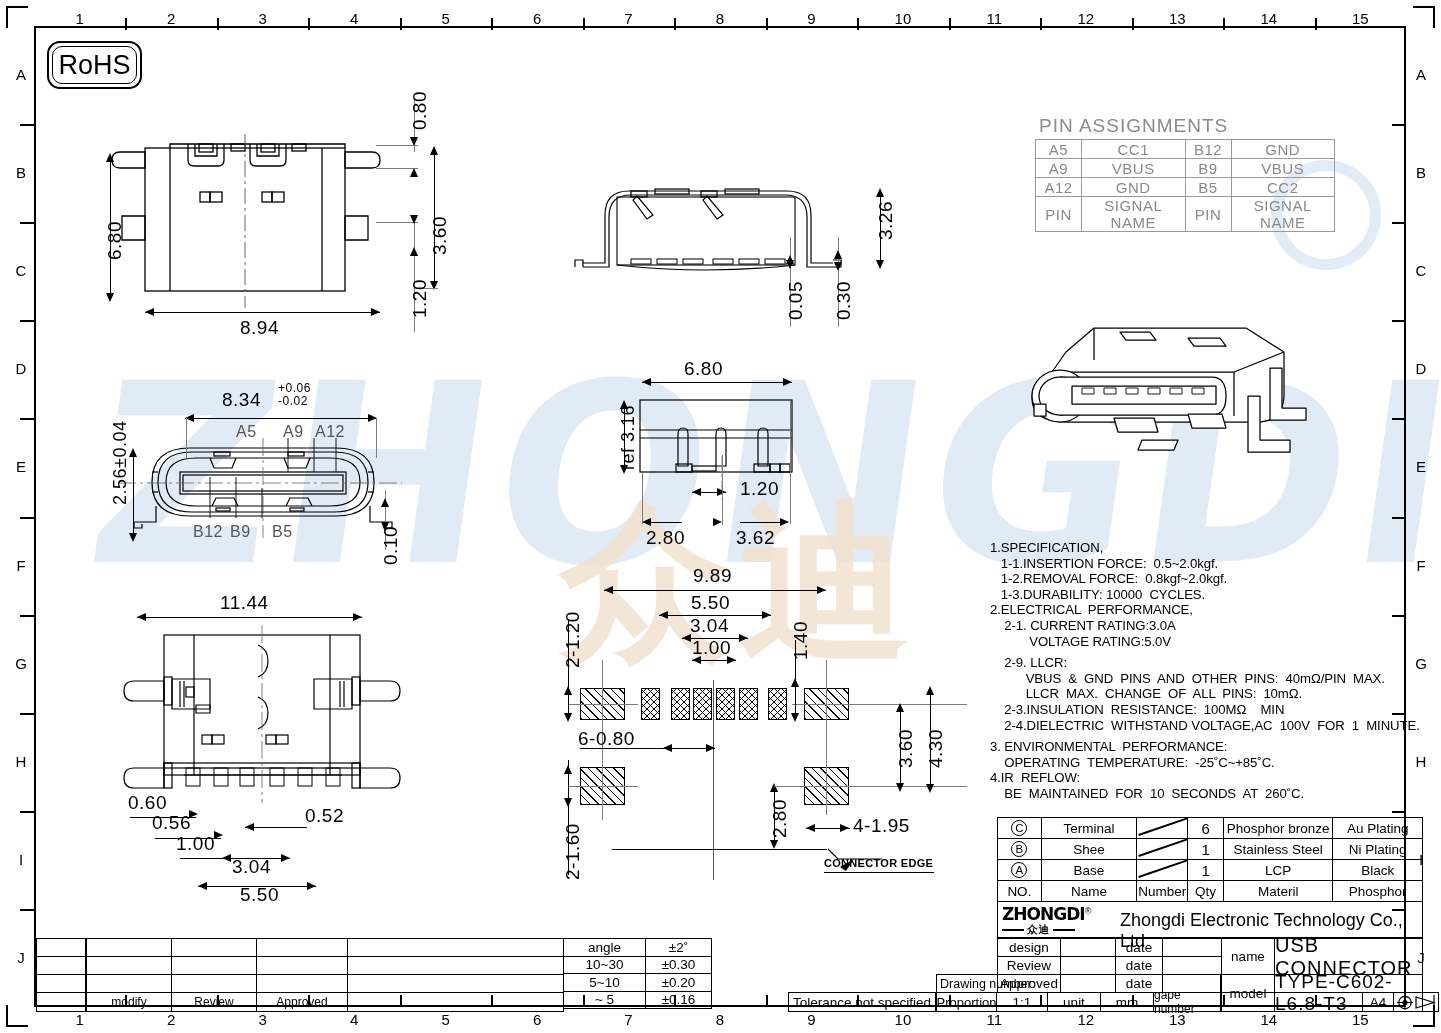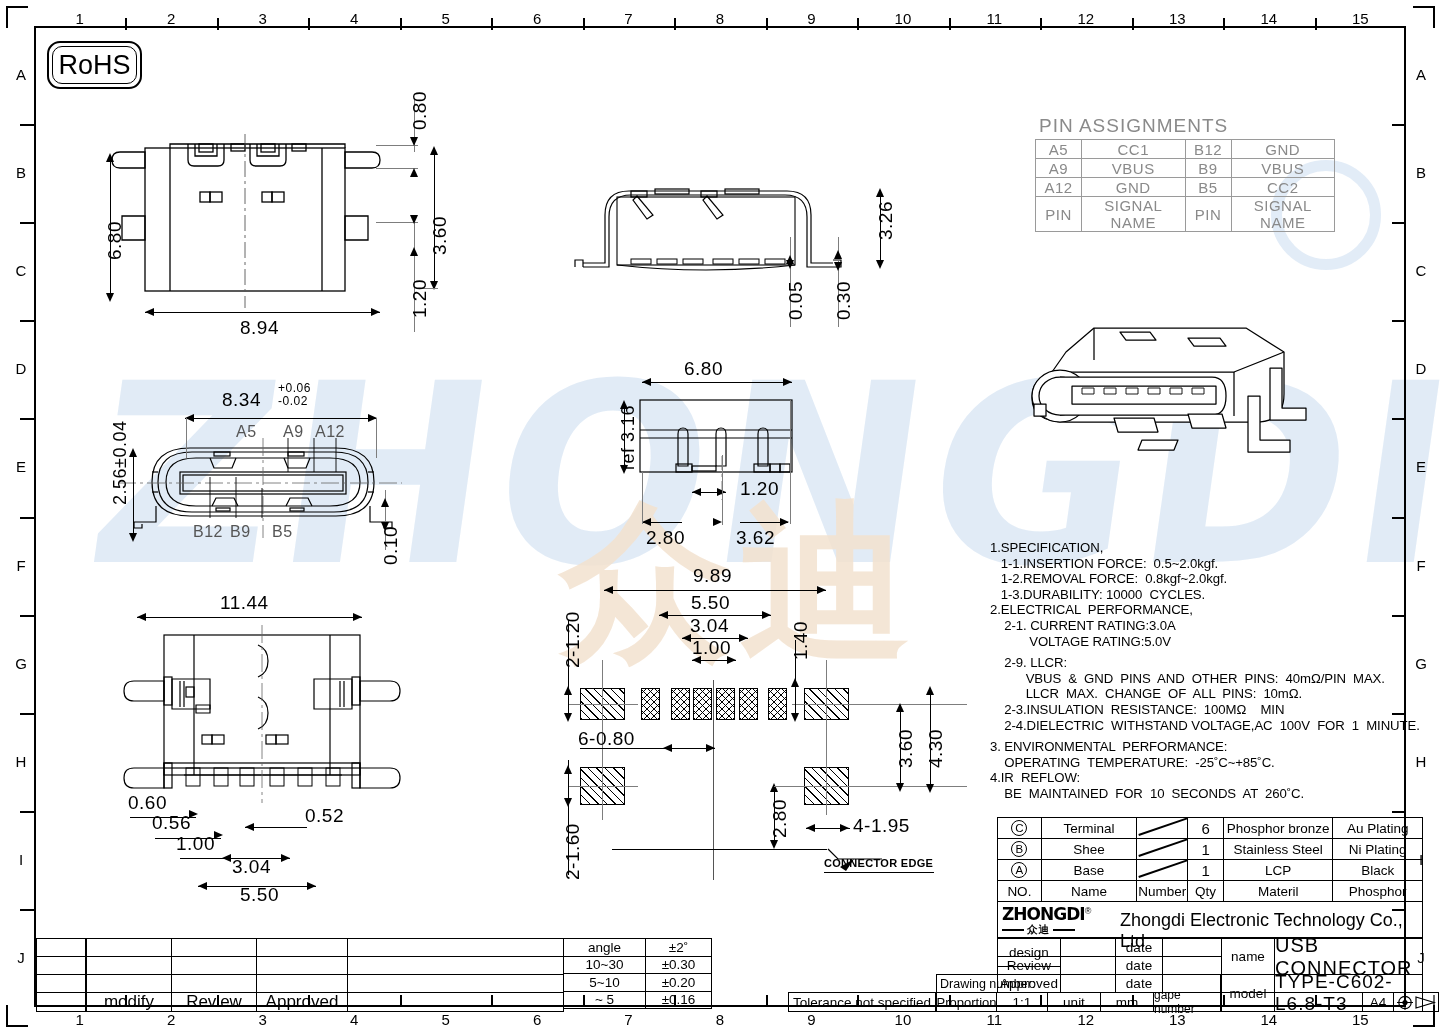--- a/index.html
+++ b/index.html
@@ -113,21 +113,21 @@
   .tb { position:absolute; left:997px; top:938px; }
   .tb .cell { position:absolute; border:1.4px solid #000; font-size:13.5px; display:flex; align-items:center; justify-content:center; }
   .tb .big { font-size:20px; letter-spacing:1px; }
 
   
   table.tol { position:absolute; left:563px; top:938px; border-collapse:collapse; }
   table.tol td { border:1.4px solid #000; font-size:13.5px; text-align:center; height:17.5px; padding:0 2px; }
 
   
   .modrow { position:absolute; left:36px; top:1000px; }
-  .modrow .c { position:absolute; border:1.4px solid #000; height:22px; font-size:17px; display:flex; align-items:center; justify-content:center; }
+  .modrow .c { position:absolute; border:1.4px solid #000; height:22px; font-size:12px; display:flex; align-items:center; justify-content:center; }
 
   .pcbtitle { position:absolute; left:560px; top:896px; font-size:23px; letter-spacing:1.2px; color:#000; }
 
   
   .pad { position:absolute; border:1.2px solid #000; }
   .pad.h45 {
     background-image:repeating-linear-gradient(45deg,#000 0 1px,transparent 1px 6px);
   }
   .pad.cross {
     background-image:repeating-linear-gradient(45deg,#000 0 1px,transparent 1px 5px),
@@ -772,21 +772,21 @@
       <div style="display:flex;align-items:center;gap:3px;margin-top:-1px">
         <span style="display:inline-block;width:22px;height:2px;background:#000"></span>
         <span class="cn">众迪</span>
         <span style="display:inline-block;width:22px;height:2px;background:#000"></span>
       </div>
     </div>
     <div class="cname">Zhongdi Electronic Technology Co., Ltd</div>
   </div>
 
   <div class="tb">
-    <div class="cell" style="left:0;top:0;width:64px;height:29px">design</div>
+    <div class="cell" style="left:0;top:0;width:64px;height:19px">design</div>
     <div class="cell" style="left:63px;top:0;width:56px;height:19px"></div>
     <div class="cell" style="left:118px;top:0;width:48px;height:19px">date</div>
     <div class="cell" style="left:165px;top:0;width:60px;height:19px"></div>
 
     <div class="cell" style="left:0;top:18px;width:64px;height:19px">Review</div>
     <div class="cell" style="left:63px;top:18px;width:56px;height:19px"></div>
     <div class="cell" style="left:118px;top:18px;width:48px;height:19px">date</div>
     <div class="cell" style="left:165px;top:18px;width:60px;height:19px"></div>
 
     <div class="cell" style="left:0;top:36px;width:64px;height:19px">Approved</div>

